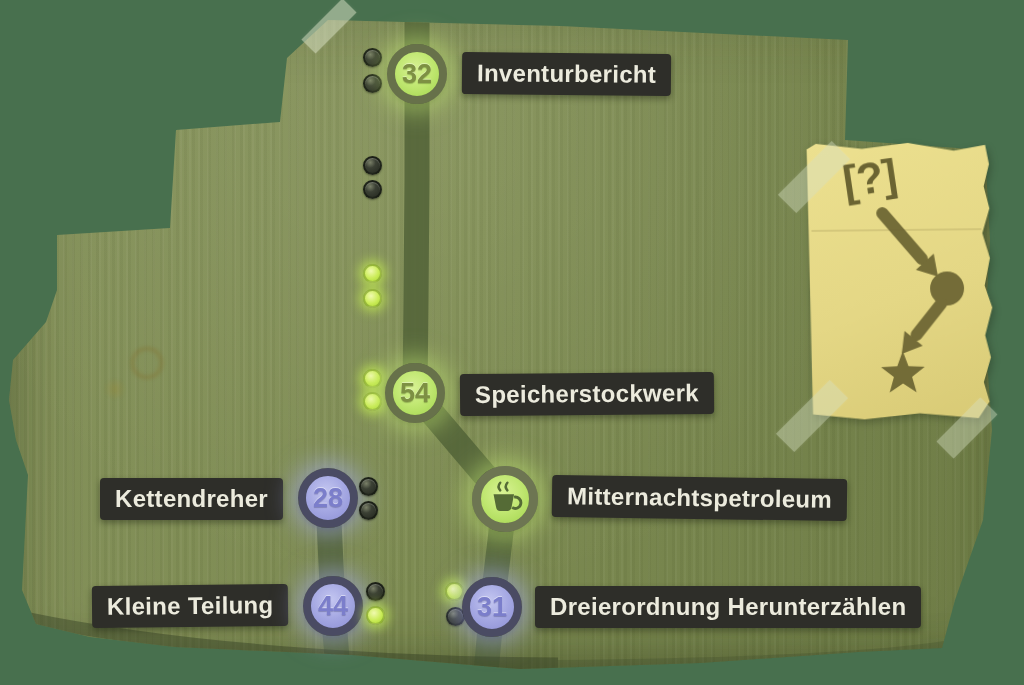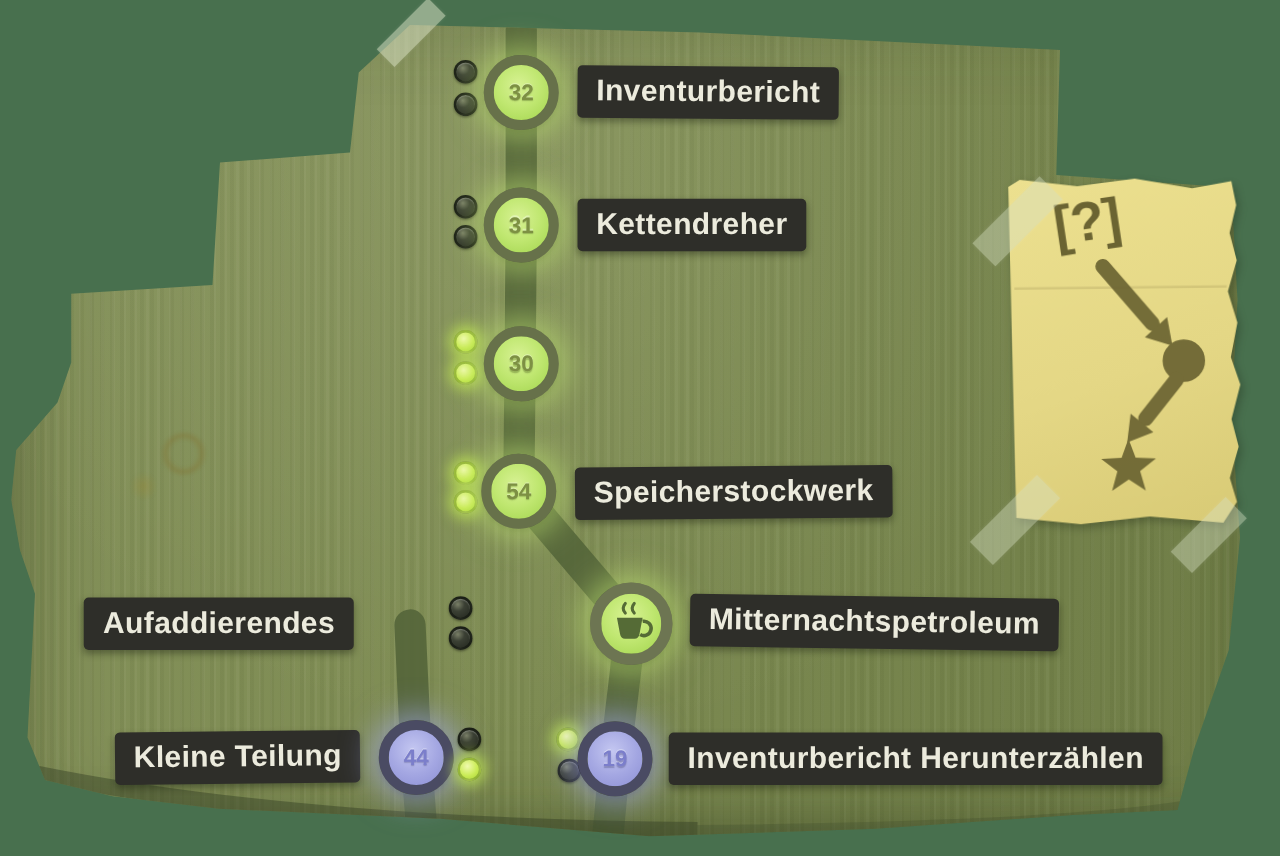--- a/index.html
+++ b/index.html
@@ -27,21 +27,21 @@
   .tracks{position:absolute;left:0;top:0;}
   .stain{position:absolute;border-radius:50%;filter:blur(1px);}
   .stain1{left:128px;top:345px;width:38px;height:36px;
     background:radial-gradient(circle, rgba(0,0,0,0) 38%, rgba(130,105,35,0.28) 55%, rgba(0,0,0,0) 72%);}
   .stain2{left:103px;top:378px;width:24px;height:22px;
     background:radial-gradient(circle, rgba(160,135,45,0.30), rgba(160,135,45,0) 70%);}
   
   .circle{
     position:absolute;width:60px;height:60px;border-radius:50%;
     display:flex;align-items:center;justify-content:center;
-    font-weight:bold;font-size:18px;
+    font-weight:bold;font-size:27px;
   }
   .circle.green{
     border:8px solid #67714a;
     background:radial-gradient(circle at 45% 38%, #d8f294 0%, #c0e771 48%, #a2d44d 100%);
     color:#7d9043;
     box-shadow:0 0 24px 7px rgba(198,236,118,0.55), 0 2px 4px rgba(30,40,15,0.25);
     text-shadow:0 1px 1px rgba(60,80,20,0.35), 0 -1px 0 rgba(255,255,255,0.35);
   }
   .circle.blue{
     border:8px solid #4a4b63;
@@ -117,65 +117,61 @@
 
   <div class="dot" style="left:363px;top:48px" data-state="dark"></div>
   <div class="dot" style="left:363px;top:74px" data-state="dark"></div>
   <div class="circle green" style="left:387px;top:44px">
     <span>32</span>
   </div>
   <div class="label" style="left:462px;top:53px;transform:rotate(0.5deg)">Inventurbericht</div>
 
   <div class="dot" style="left:363px;top:156px" data-state="dark"></div>
   <div class="dot" style="left:363px;top:180px" data-state="dark"></div>
-  <div class="circle green" style="left:387px;top:150px">
-    <span>31</span>
-  </div>
-  <div class="label" style="left:462px;top:159px">Kettendreher</div>
 
   <div class="dot" style="left:363px;top:264px" data-state="lit"></div>
   <div class="dot" style="left:363px;top:289px" data-state="lit"></div>
-  <div class="circle green" style="left:387px;top:261px">
-    <span>30</span>
-  </div>
 
   <div class="dot" style="left:363px;top:369px" data-state="lit"></div>
   <div class="dot" style="left:363px;top:392px" data-state="lit"></div>
   <div class="circle green" style="left:385px;top:363px">
     <span>54</span>
   </div>
   <div class="label" style="left:460px;top:373px;transform:rotate(-0.5deg)">Speicherstockwerk</div>
 
   <div class="circle green coffee" style="left:472px;top:466px">
     <svg width="42" height="42" viewBox="0 0 44 44">
       <path d="M17 5 q-3.5 4 0 8" stroke="#556b36" stroke-width="2.6" fill="none" stroke-linecap="round"></path>
       <path d="M24.5 5 q-3.5 4 0 8" stroke="#556b36" stroke-width="2.6" fill="none" stroke-linecap="round"></path>
       <path d="M10 17 h21.5 l-2.6 13.5 q-0.7 4 -4.2 4 h-7.9 q-3.5 0 -4.2 -4 z" fill="#556b36"></path>
       <path d="M31.5 20 a6 6 0 1 1 -2 11" stroke="#556b36" stroke-width="3" fill="none"></path>
     </svg>
   </div>
   <div class="label" style="left:552px;top:477px;transform:rotate(0.8deg)">Mitternachtspetroleum</div>
 
-  <div class="label" style="right:741px;top:478px">Aufaddierendes</div>
+  <div class="label" style="right:741px;top:478px">Kettendreher</div>
+  <div class="circle blue" style="left:298px;top:468px">
+    <span>28</span>
+  </div>
   <div class="dot" style="left:359px;top:477px" data-state="dark"></div>
   <div class="dot" style="left:359px;top:501px" data-state="dark"></div>
 
   <div class="label" style="right:736px;top:585px;transform:rotate(-0.6deg)">Kleine Teilung</div>
   <div class="circle blue" style="left:303px;top:576px">
     <span>44</span>
   </div>
   <div class="dot" style="left:366px;top:582px" data-state="dark"></div>
   <div class="dot" style="left:366px;top:606px" data-state="lit"></div>
 
   <div class="dot" style="left:445px;top:582px" data-state="lit"></div>
   <div class="dot" style="left:446px;top:607px" data-state="dark"></div>
   <div class="circle blue" style="left:462px;top:577px">
-    <span>19</span>
+    <span>31</span>
   </div>
-  <div class="label" style="left:535px;top:586px">Inventurbericht Herunterzählen</div>
+  <div class="label" style="left:535px;top:586px">Dreierordnung Herunterzählen</div>
 
   <div class="note">
     <div class="note-paper"></div>
     <div class="note-crease"></div>
     <span class="note-symbol">[?]</span>
     <svg class="note-svg" width="184" height="276" viewBox="0 0 184 276">
       <g fill="#6b6432" stroke="#6b6432" opacity="0.92">
         <line x1="75" y1="70" x2="114" y2="116" stroke-width="12" stroke-linecap="round"></line>
         <polygon points="130,134 108,127 126,111" stroke="none"></polygon>
         <circle cx="139" cy="146" r="17" stroke="none"></circle>

